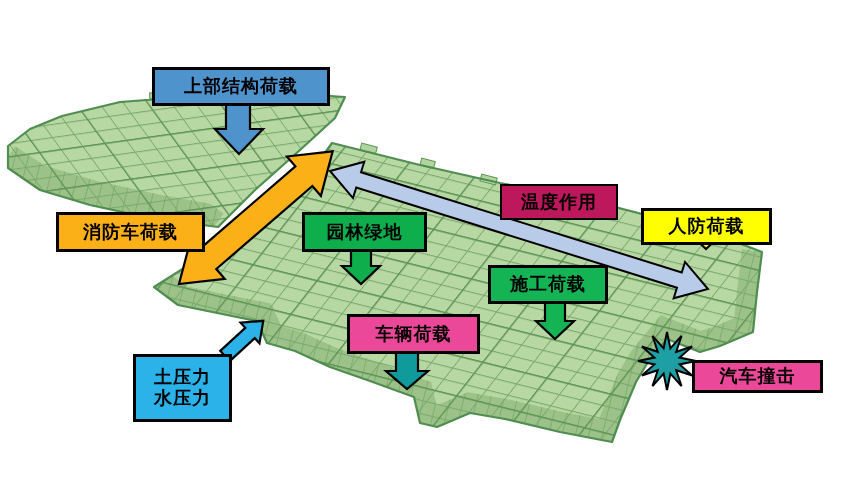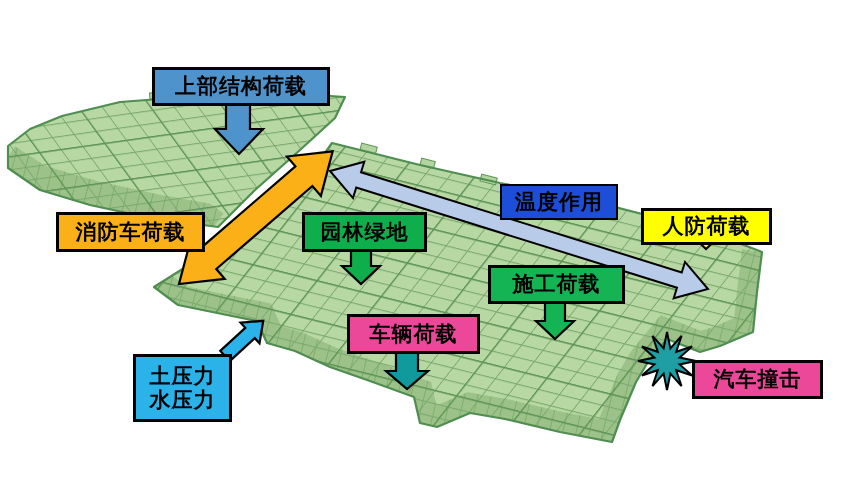--- a/index.html
+++ b/index.html
@@ -4,26 +4,26 @@
 <style>
   html,body{margin:0;padding:0;background:#fff;}
   .stage{
     position:relative;width:841px;height:495px;background:#ffffff;overflow:hidden;
     font-family:"DejaVu Sans","Liberation Sans",sans-serif;
   }
   .stage svg{position:absolute;left:0;top:0;}
   .label-box{
     position:absolute;box-sizing:border-box;border:3px solid #000;
     display:flex;flex-direction:column;align-items:center;justify-content:center;
-    font-weight:700;color:#000;font-size:21px;line-height:1.15;letter-spacing:1px;
+    font-weight:700;color:#000;font-size:18px;line-height:1.15;letter-spacing:1px;
     white-space:nowrap;z-index:5;
   }
   .c-blue{background:#4e93cb;}
   .c-orange{background:#fbb018;}
-  .c-periwinkle{background:#1d4ed8;border-width:2px;}
+  .c-periwinkle{background:#be185d;border-width:2px;}
   .c-yellow{background:#ffff00;margin-top:32px;}
   .c-green{background:#0fae4d;text-align:right;}
   .c-green2{background:#14b455;}
   .c-teal{background:#ec4899;}
   .c-cyan{background:#2ab2e9;}
 </style>
 </head>
 <body>
 
 <div class="stage">
@@ -120,30 +120,30 @@
   </div>
 
   <div class="label-box c-yellow" style="left:641px;top:176px;width:131px;height:37px">
     <span>人防荷载</span>
   </div>
 
   <div class="label-box c-green" style="left:302px;top:212px;width:125px;height:40px">
     <span>园林绿地</span>
   </div>
 
-  <div class="label-box c-green2" style="left:488px;top:265px;width:137px;height:39px">
+  <div class="label-box c-green2" style="left:488px;top:265px;width:120px;height:39px">
     <span>施工荷载</span>
   </div>
 
   <div class="label-box c-teal" style="left:347px;top:314px;width:133px;height:40px">
     <span>车辆荷载</span>
   </div>
 
   <div class="label-box c-cyan" style="left:133px;top:354px;width:99px;height:68px">
     <span>土压力</span>
     <span>水压力</span>
   </div>
 
-  <div class="label-box c-teal" style="left:692px;top:360px;width:131px;height:39px">
+  <div class="label-box c-teal" style="left:692px;top:360px;width:131px;height:33px">
     <span>汽车撞击</span>
   </div>
 
 </div>
 
 </body></html>

